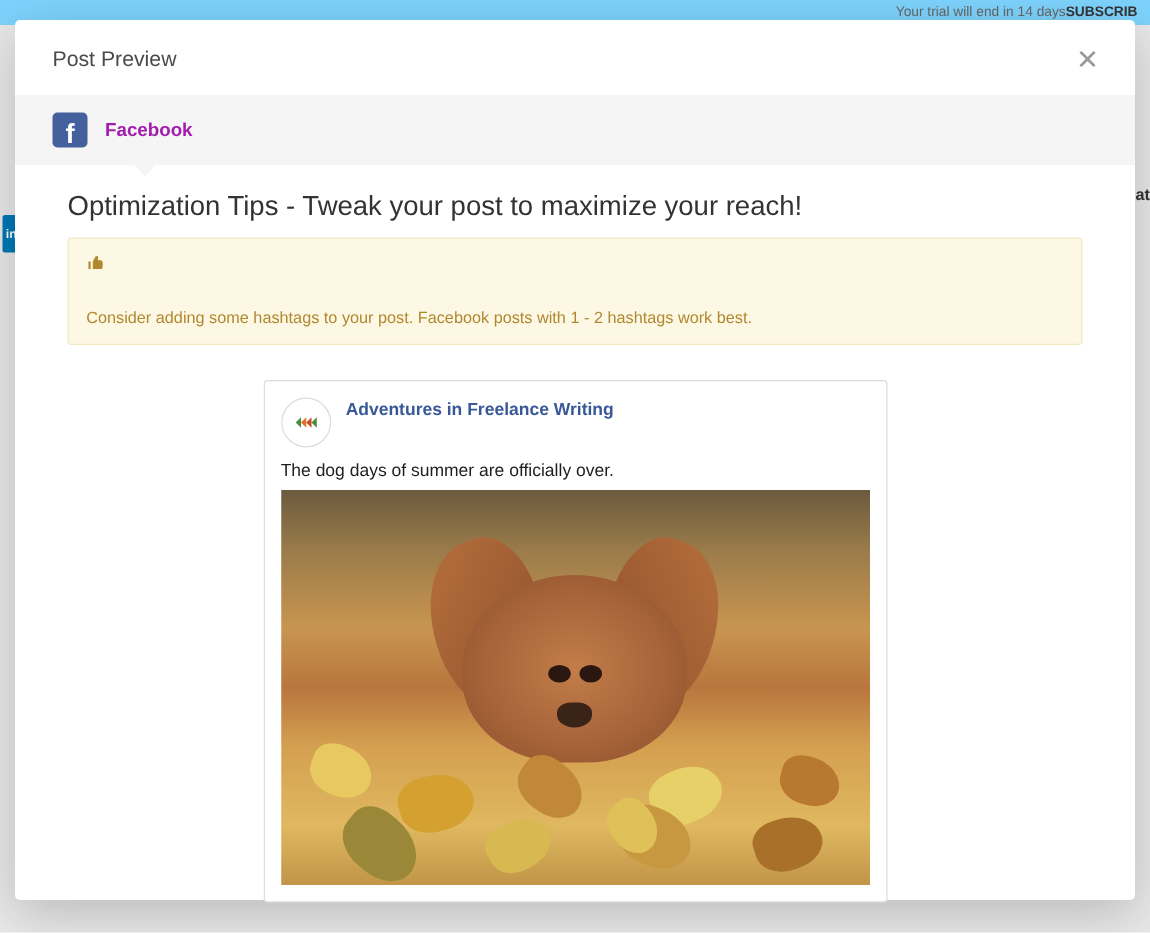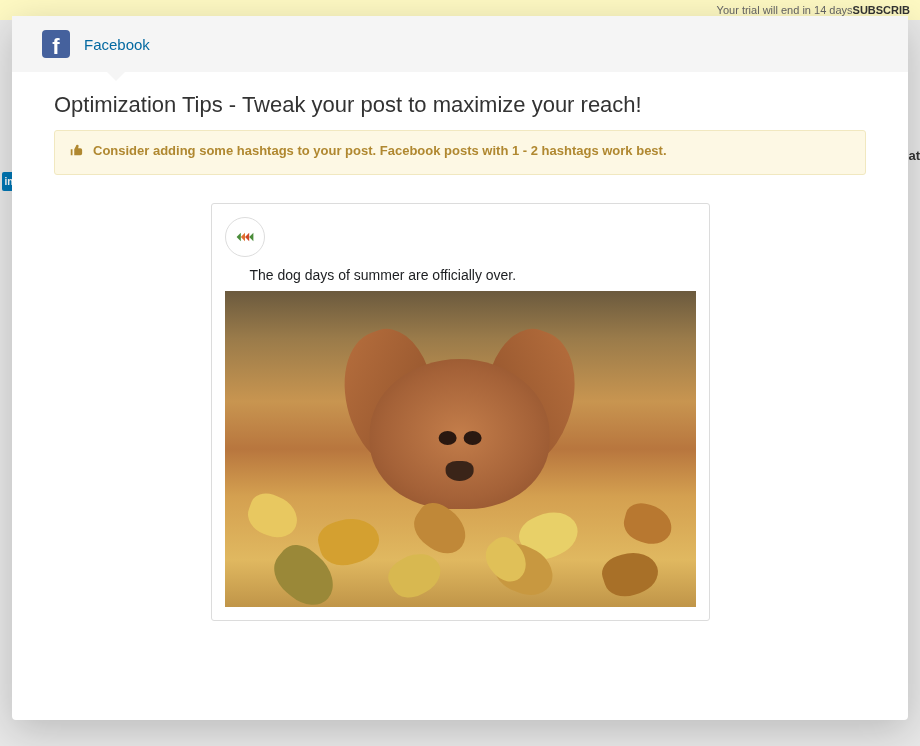--- a/index.html
+++ b/index.html
@@ -14,21 +14,21 @@
       height: 746px;
       overflow: hidden;
       position: relative;
     }
     .background-header {
       position: absolute;
       top: 0;
       left: 0;
       right: 0;
       height: 20px;
-      background: #fef9c3;
+      background: #7dd3fc;
       display: flex;
       justify-content: flex-end;
       align-items: center;
       padding: 0 10px;
       font-size: 11px;
       color: #666;
     }
     .bg-subscribe {
       font-weight: 700;
       color: #333;
@@ -95,21 +95,22 @@
       align-items: flex-end;
       justify-content: center;
       color: #fff;
       font-weight: 900;
       font-size: 22px;
       font-family: Arial, sans-serif;
       overflow: hidden;
     }
     .platform-label {
       font-size: 15px;
-      color: #0369a1;
+      color: #a21caf;
+      font-weight: bold;
     }
     .content-area {
       padding: 20px 42px 30px 42px;
       flex: 1;
       display: flex;
       flex-direction: column;
     }
     .tips-title {
       font-size: 22px;
       color: #333;
@@ -117,25 +118,26 @@
     }
     .tips-box {
       background: #fdf8e4;
       border: 1px solid #f1e8c0;
       border-radius: 3px;
       padding: 10px 14px;
     }
     .tip-item {
       display: flex;
       align-items: flex-start;
-      gap: 10px;
+      gap: 20px;
       font-size: 13px;
       color: #b08830;
-      font-weight: 700;
+      font-weight: 400;
       line-height: 1.6;
+      flex-direction: column;
     }
     .tip-icon {
       flex-shrink: 0;
       margin-top: 2px;
     }
     .post-preview-card {
       width: 499px;
       margin: 28px auto 0 auto;
       border: 1px solid #dcdcdc;
       border-radius: 3px;
@@ -166,21 +168,20 @@
     .page-name {
       font-size: 14px;
       color: #385898;
       font-weight: 600;
       padding-top: 1px;
     }
     .post-text {
       font-size: 14px;
       color: #1c1e21;
       margin-bottom: 8px;
-      margin-left: 25px;
     }
     .post-image {
       width: 100%;
       height: 316px;
       background: linear-gradient(180deg, #6b5a3e 0%, #9a7b4a 15%, #c89550 35%, #b8763e 50%, #d4a050 65%, #e0b860 85%, #c09548 100%);
       position: relative;
       overflow: hidden;
     }
     .dog-shape {
       position: absolute;
@@ -257,21 +258,21 @@
       top: 148px;
       font-size: 13px;
       font-weight: 600;
       color: #333;
     }
     .bg-linkedin {
       position: absolute;
       left: 2px;
       top: 172px;
       width: 14px;
-      height: 19px;
+      height: 30px;
       background: #0077b5;
       color: white;
       font-size: 10px;
       font-weight: 700;
       display: flex;
       align-items: center;
       justify-content: center;
       border-radius: 2px;
     }
   </style>
@@ -280,20 +281,26 @@
 
 <div class="background-header">
   <span>Your trial will end in 14 days</span>
   <span class="bg-subscribe">SUBSCRIB</span>
 </div>
 
 <div class="bg-cato">Cat</div>
 <div class="bg-linkedin">in</div>
 
 <div class="modal">
+  <div class="modal-header">
+    <div class="modal-title">Post Preview</div>
+    <div class="close-btn">
+      <span>✕</span>
+    </div>
+  </div>
 
   <div class="platform-bar">
     <div class="fb-icon">
       <span style="line-height:1;padding-bottom:0;">f</span>
     </div>
     <div class="platform-label">Facebook</div>
   </div>
 
   <div class="content-area">
     <div class="tips-title">Optimization Tips - Tweak your post to maximize your reach!</div>
@@ -312,20 +319,21 @@
     <div class="post-preview-card">
       <div class="card-header">
         <div class="avatar">
           <svg viewBox="0 0 40 40">
             <path d="M8 20 L14 14 L14 26 Z" fill="#4a8c3a"></path>
             <path d="M14 20 L20 14 L20 26 Z" fill="#e07030"></path>
             <path d="M20 20 L26 14 L26 26 Z" fill="#d04828"></path>
             <path d="M26 20 L32 14 L32 26 Z" fill="#4a8c3a"></path>
           </svg>
         </div>
+        <div class="page-name">Adventures in Freelance Writing</div>
       </div>
       <div class="post-text">The dog days of summer are officially over.</div>
       <div class="post-image" aria-label="dog-in-autumn-leaves">
         <div class="dog-shape">
           <div class="ear-left"></div>
           <div class="ear-right"></div>
           <div class="dog-head">
             <div class="eye eye-left"></div>
             <div class="eye eye-right"></div>
             <div class="nose"></div>

